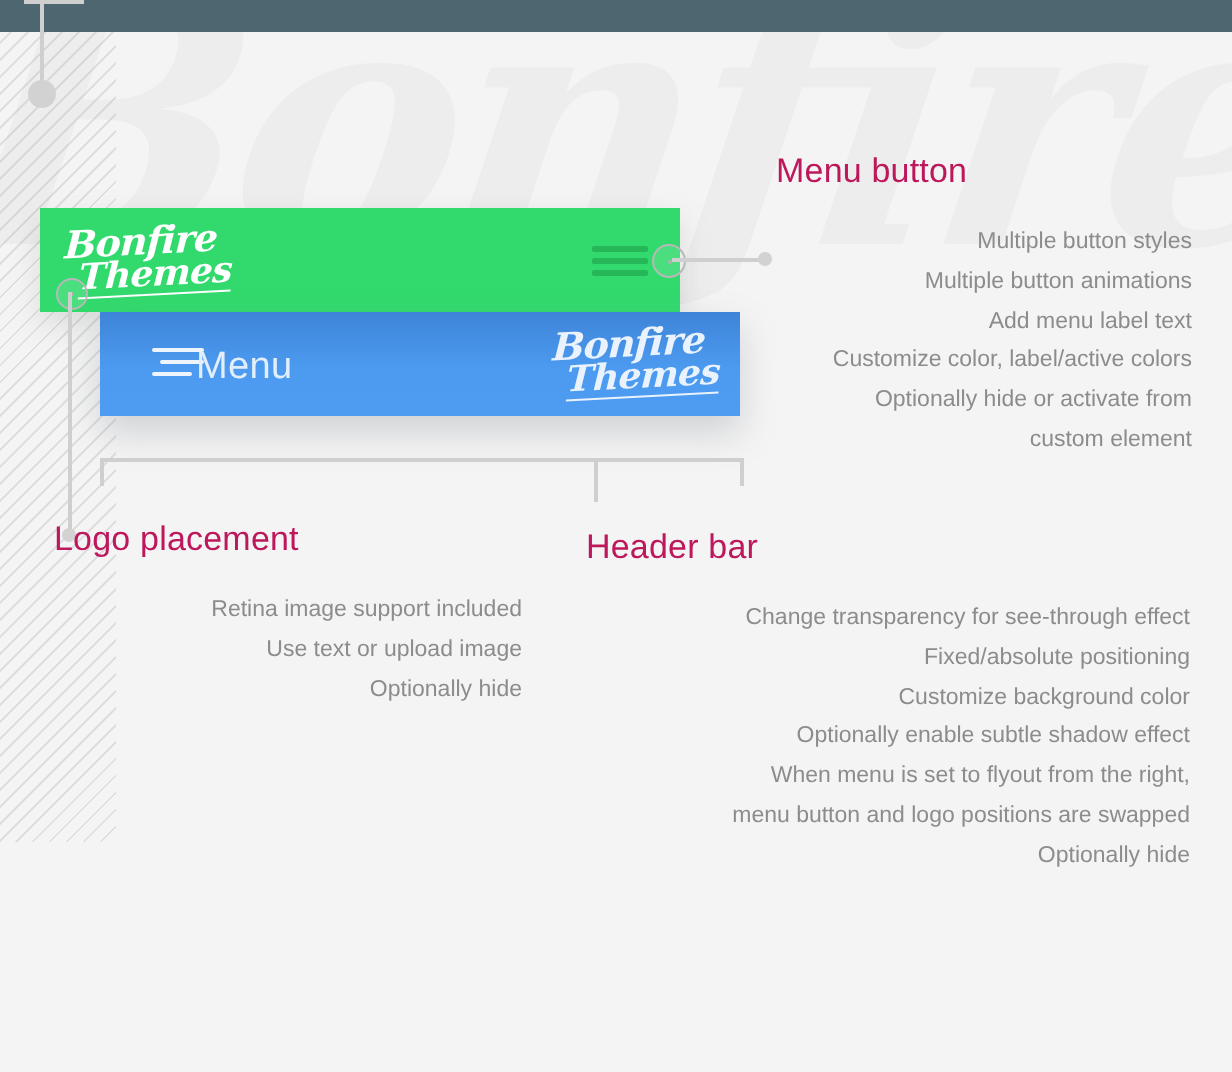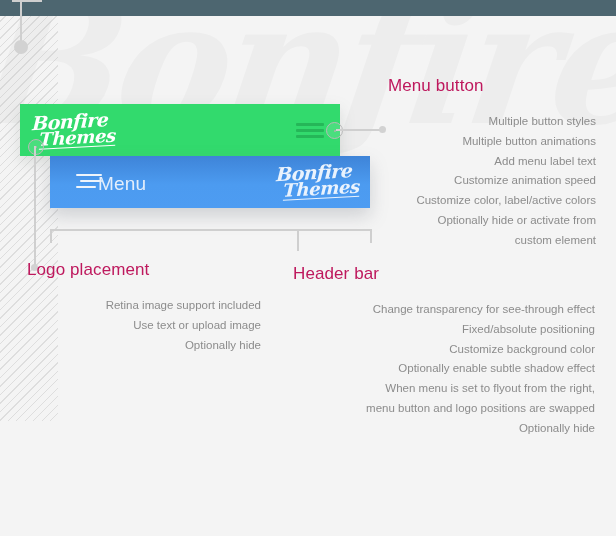--- a/index.html
+++ b/index.html
@@ -313,21 +313,20 @@
   <div class="bracket"></div>
   <div class="bracket-top"></div>
   <div class="conn-line-v bracket-stem"></div>
 
   <div class="callout c-menu-button">
     <h3>Menu button</h3>
     <ul>
       <li>Multiple button styles</li>
       <li>Multiple button animations</li>
       <li>Add menu label text</li>
-      <li>Customize animation speed</li>
       <li>Customize color, label/active colors</li>
       <li>Optionally hide or activate from
 custom element</li>
     </ul>
   </div>
 
   <div class="callout c-logo-placement">
     <h3>Logo placement</h3>
     <ul>
       <li>Retina image support included</li>

